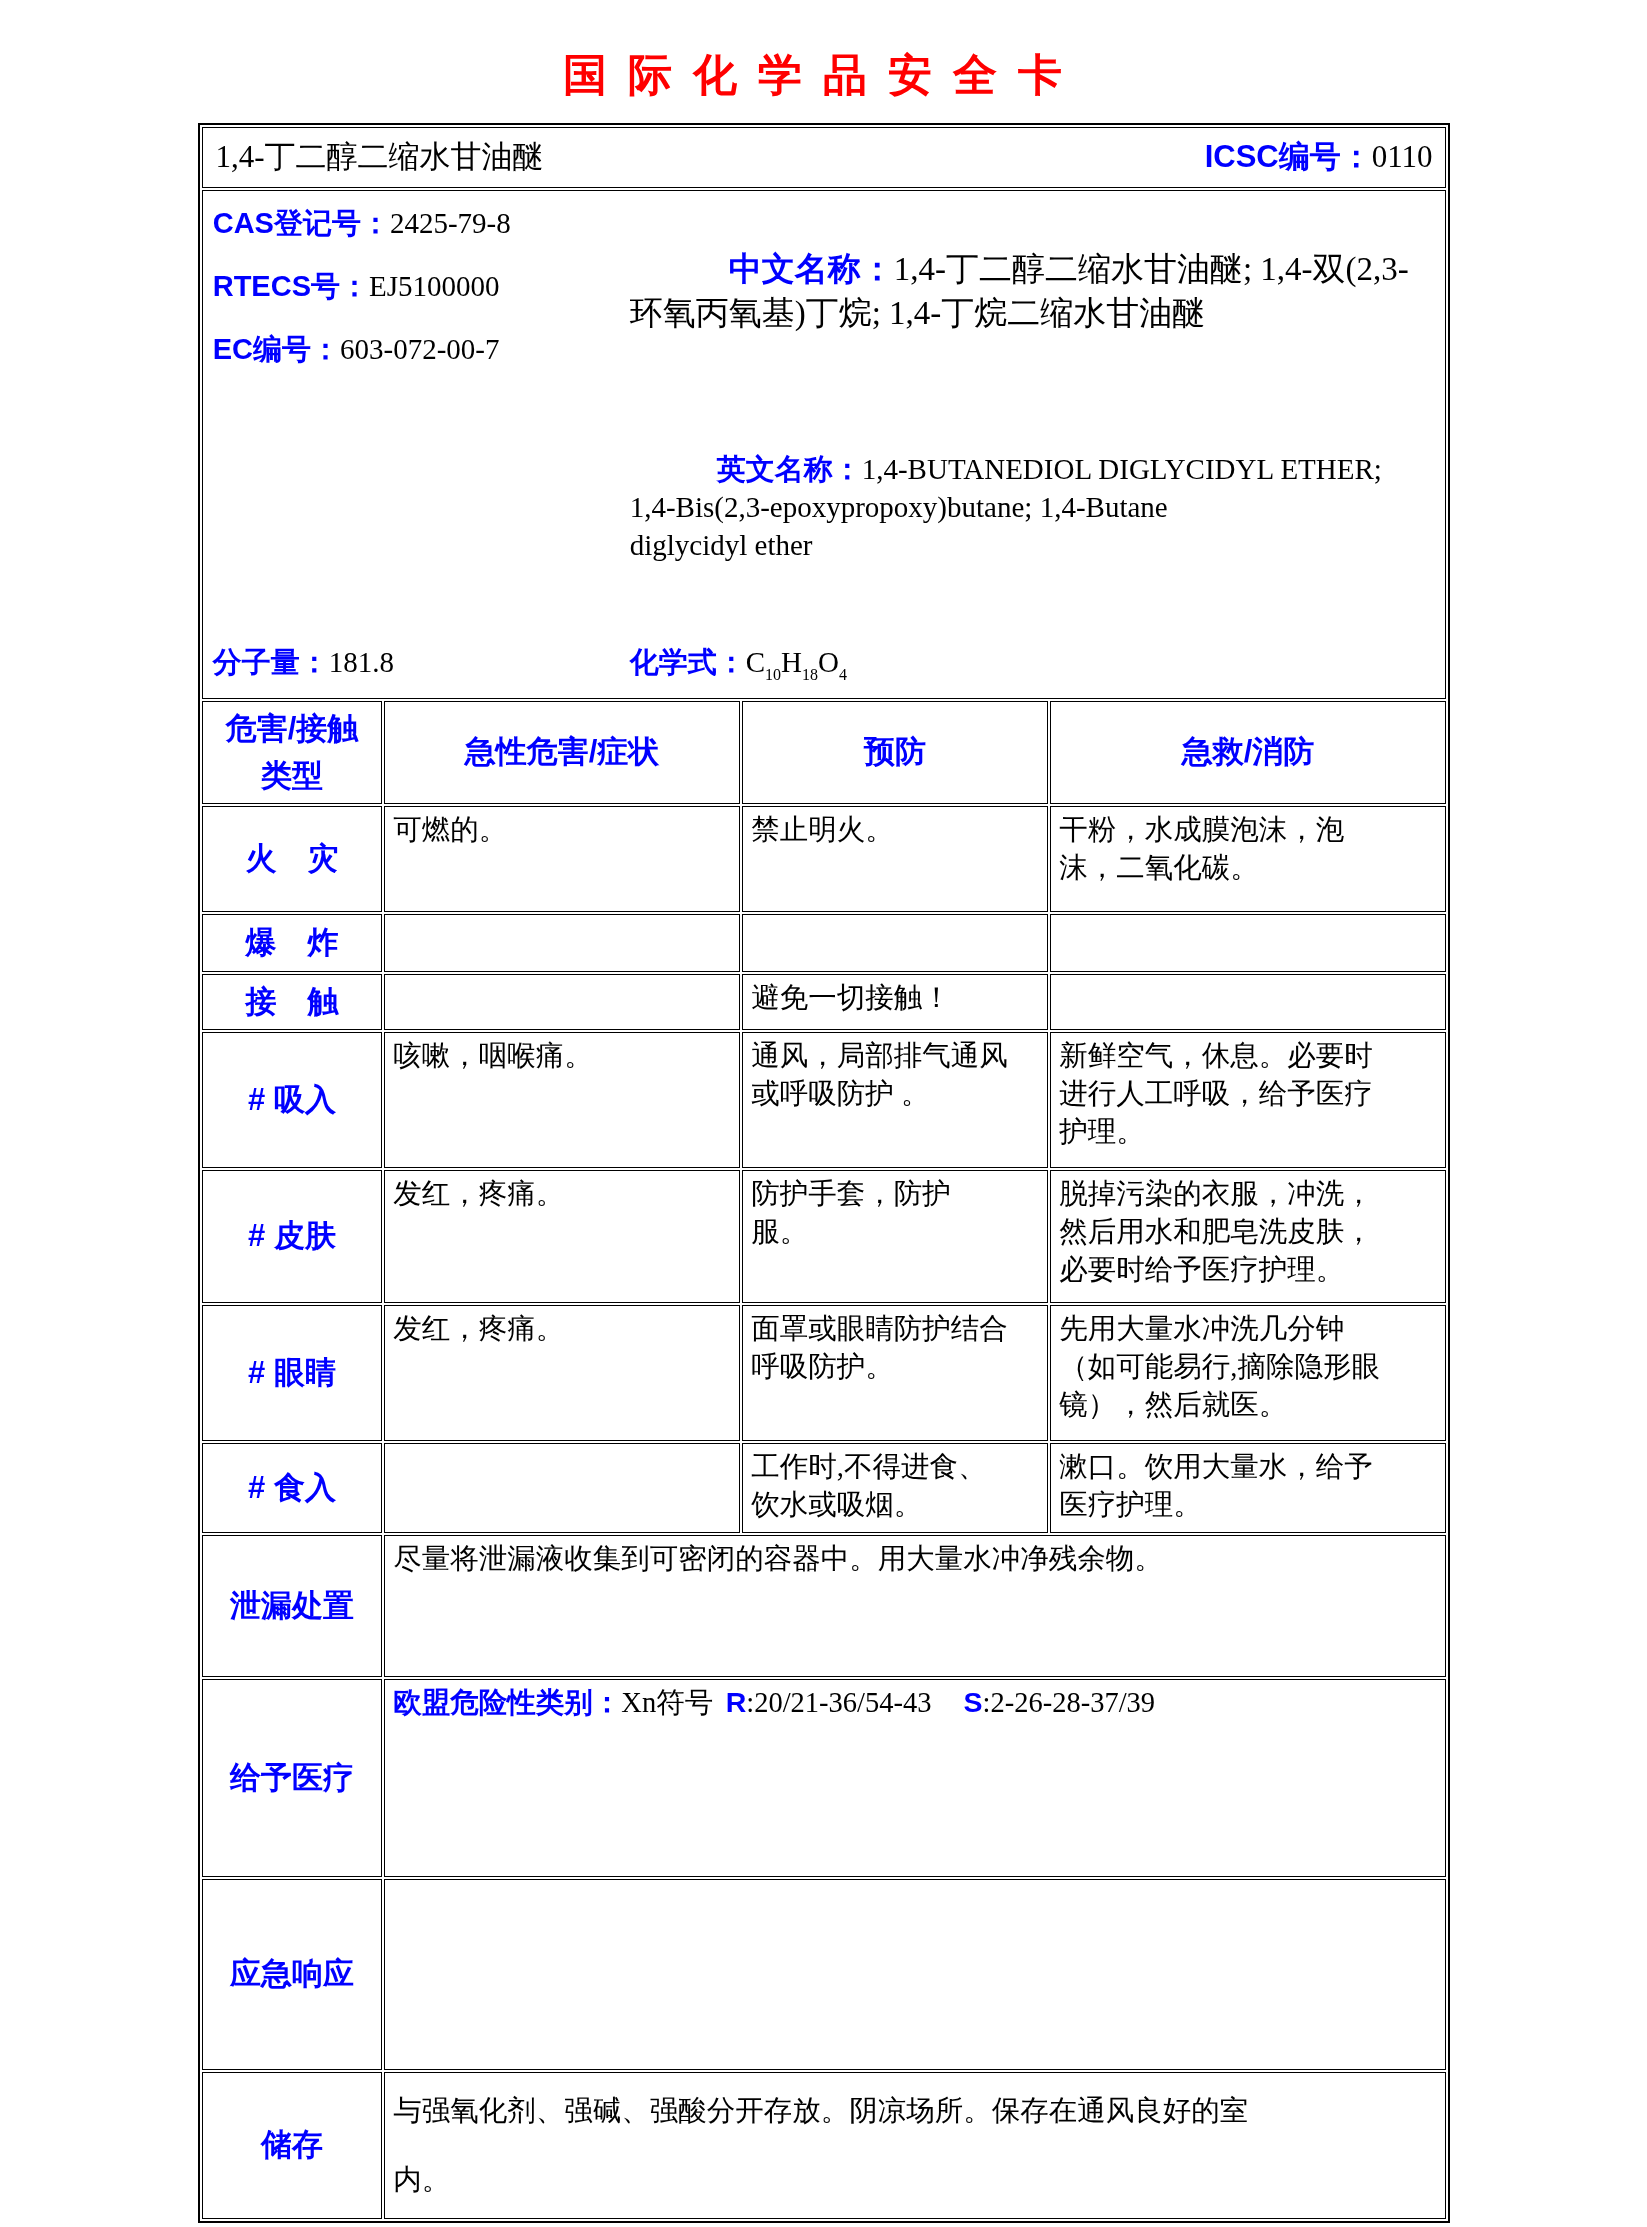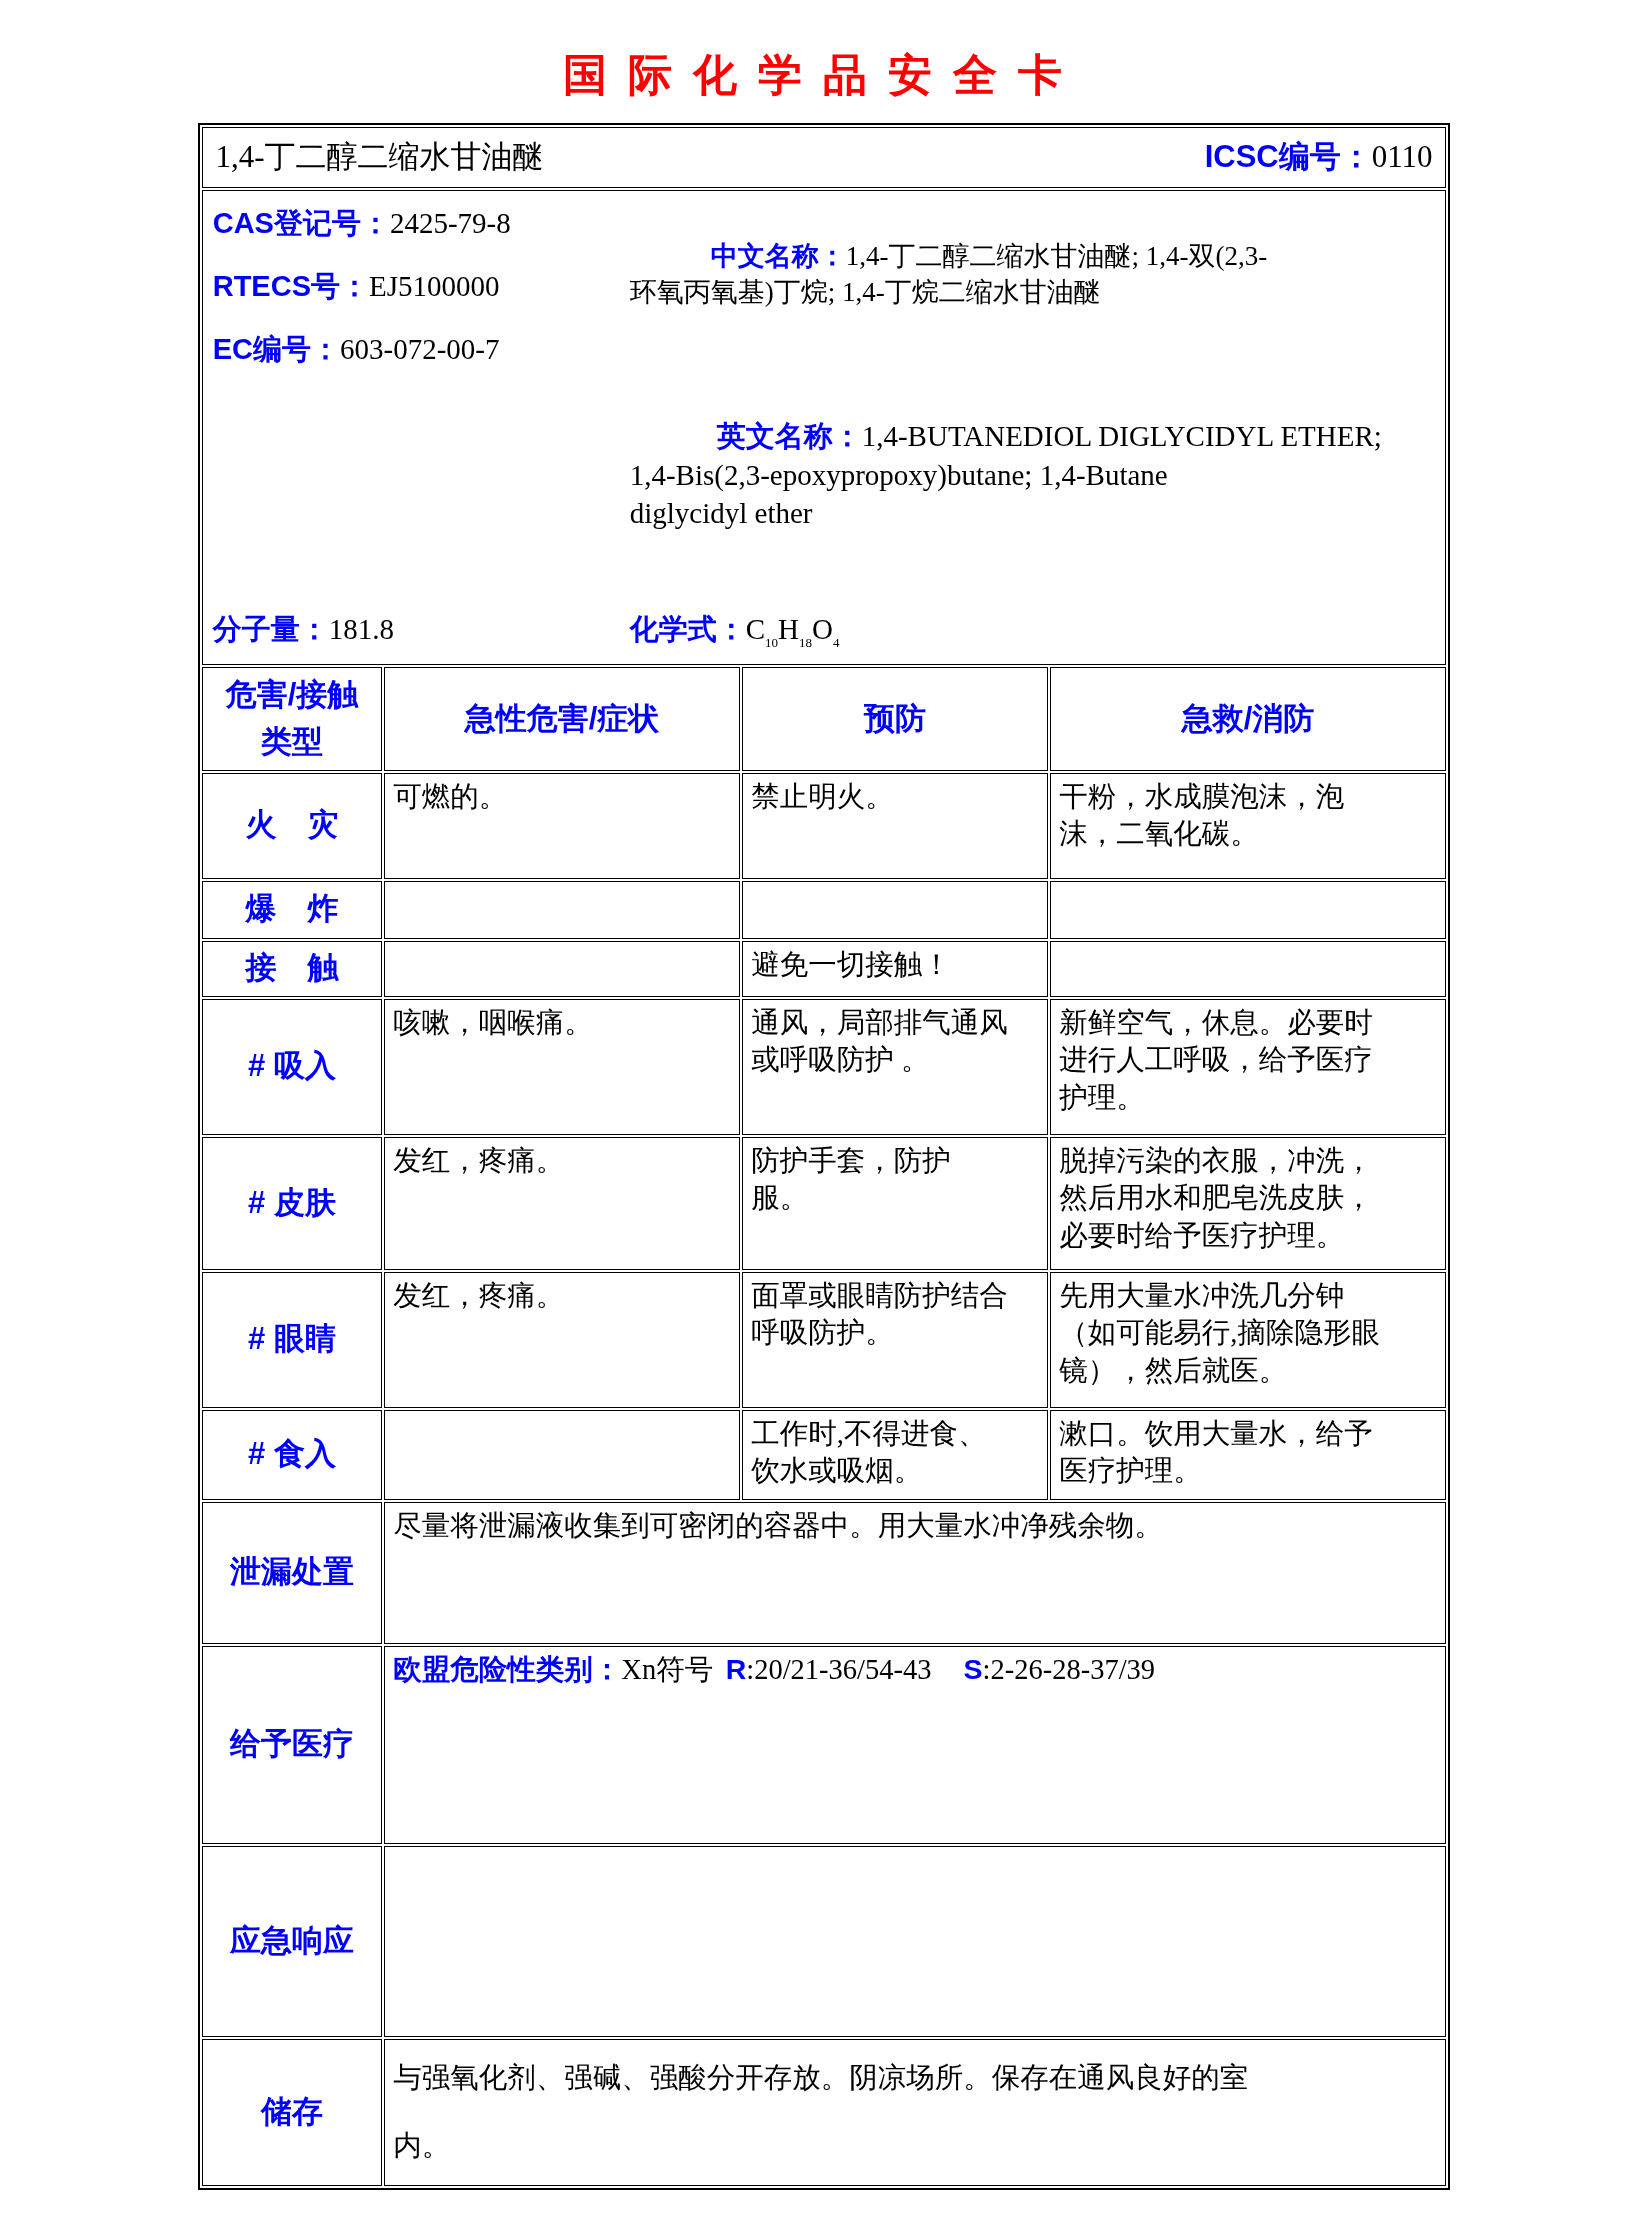--- a/index.html
+++ b/index.html
@@ -15,24 +15,24 @@
   .lbl{font-family:"Liberation Sans",sans-serif;font-weight:bold;}
   .val{font-family:"Liberation Serif",serif;}
   
   .namecell{vertical-align:middle;}
   .namewrap{display:flex;justify-content:space-between;align-items:center;padding:0 4.2px;}
   .chemname{font-size:31px;}
   
   .infocell{padding:12.5px 9.7px;}
   .infogrid{display:grid;grid-template-columns:417px 1fr;}
   .idline{margin-bottom:25px;font-size:29px;}
-  .namepara{margin-bottom:0;font-size:27px;}
+  .namepara{margin-bottom:0;font-size:33px;}
   .enpara{margin-top:33px;font-size:29px;}
   .mwrow{display:grid;grid-template-columns:417px 1fr;margin-top:40px;font-size:29px;}
-  sub.fsub{font-size:13px;vertical-align:-8.3px;font-family:"Liberation Serif",serif;}
+  sub.fsub{font-size:16px;vertical-align:-8.3px;font-family:"Liberation Serif",serif;}
   
   .hcell{vertical-align:middle;text-align:center;font-family:"Liberation Sans",sans-serif;
          font-weight:bold;font-size:31px;line-height:1.5;}
   .rowlab{vertical-align:middle;text-align:center;font-family:"Liberation Sans",sans-serif;
           font-weight:bold;font-size:31px;}
   .storage-content{line-height:2.4;}
   .eu-line{font-size:28.5px;}
   .eu-sep{display:inline-block;width:32px;}
   .eu-gap{display:inline-block;width:12.5px;}
 </style>

